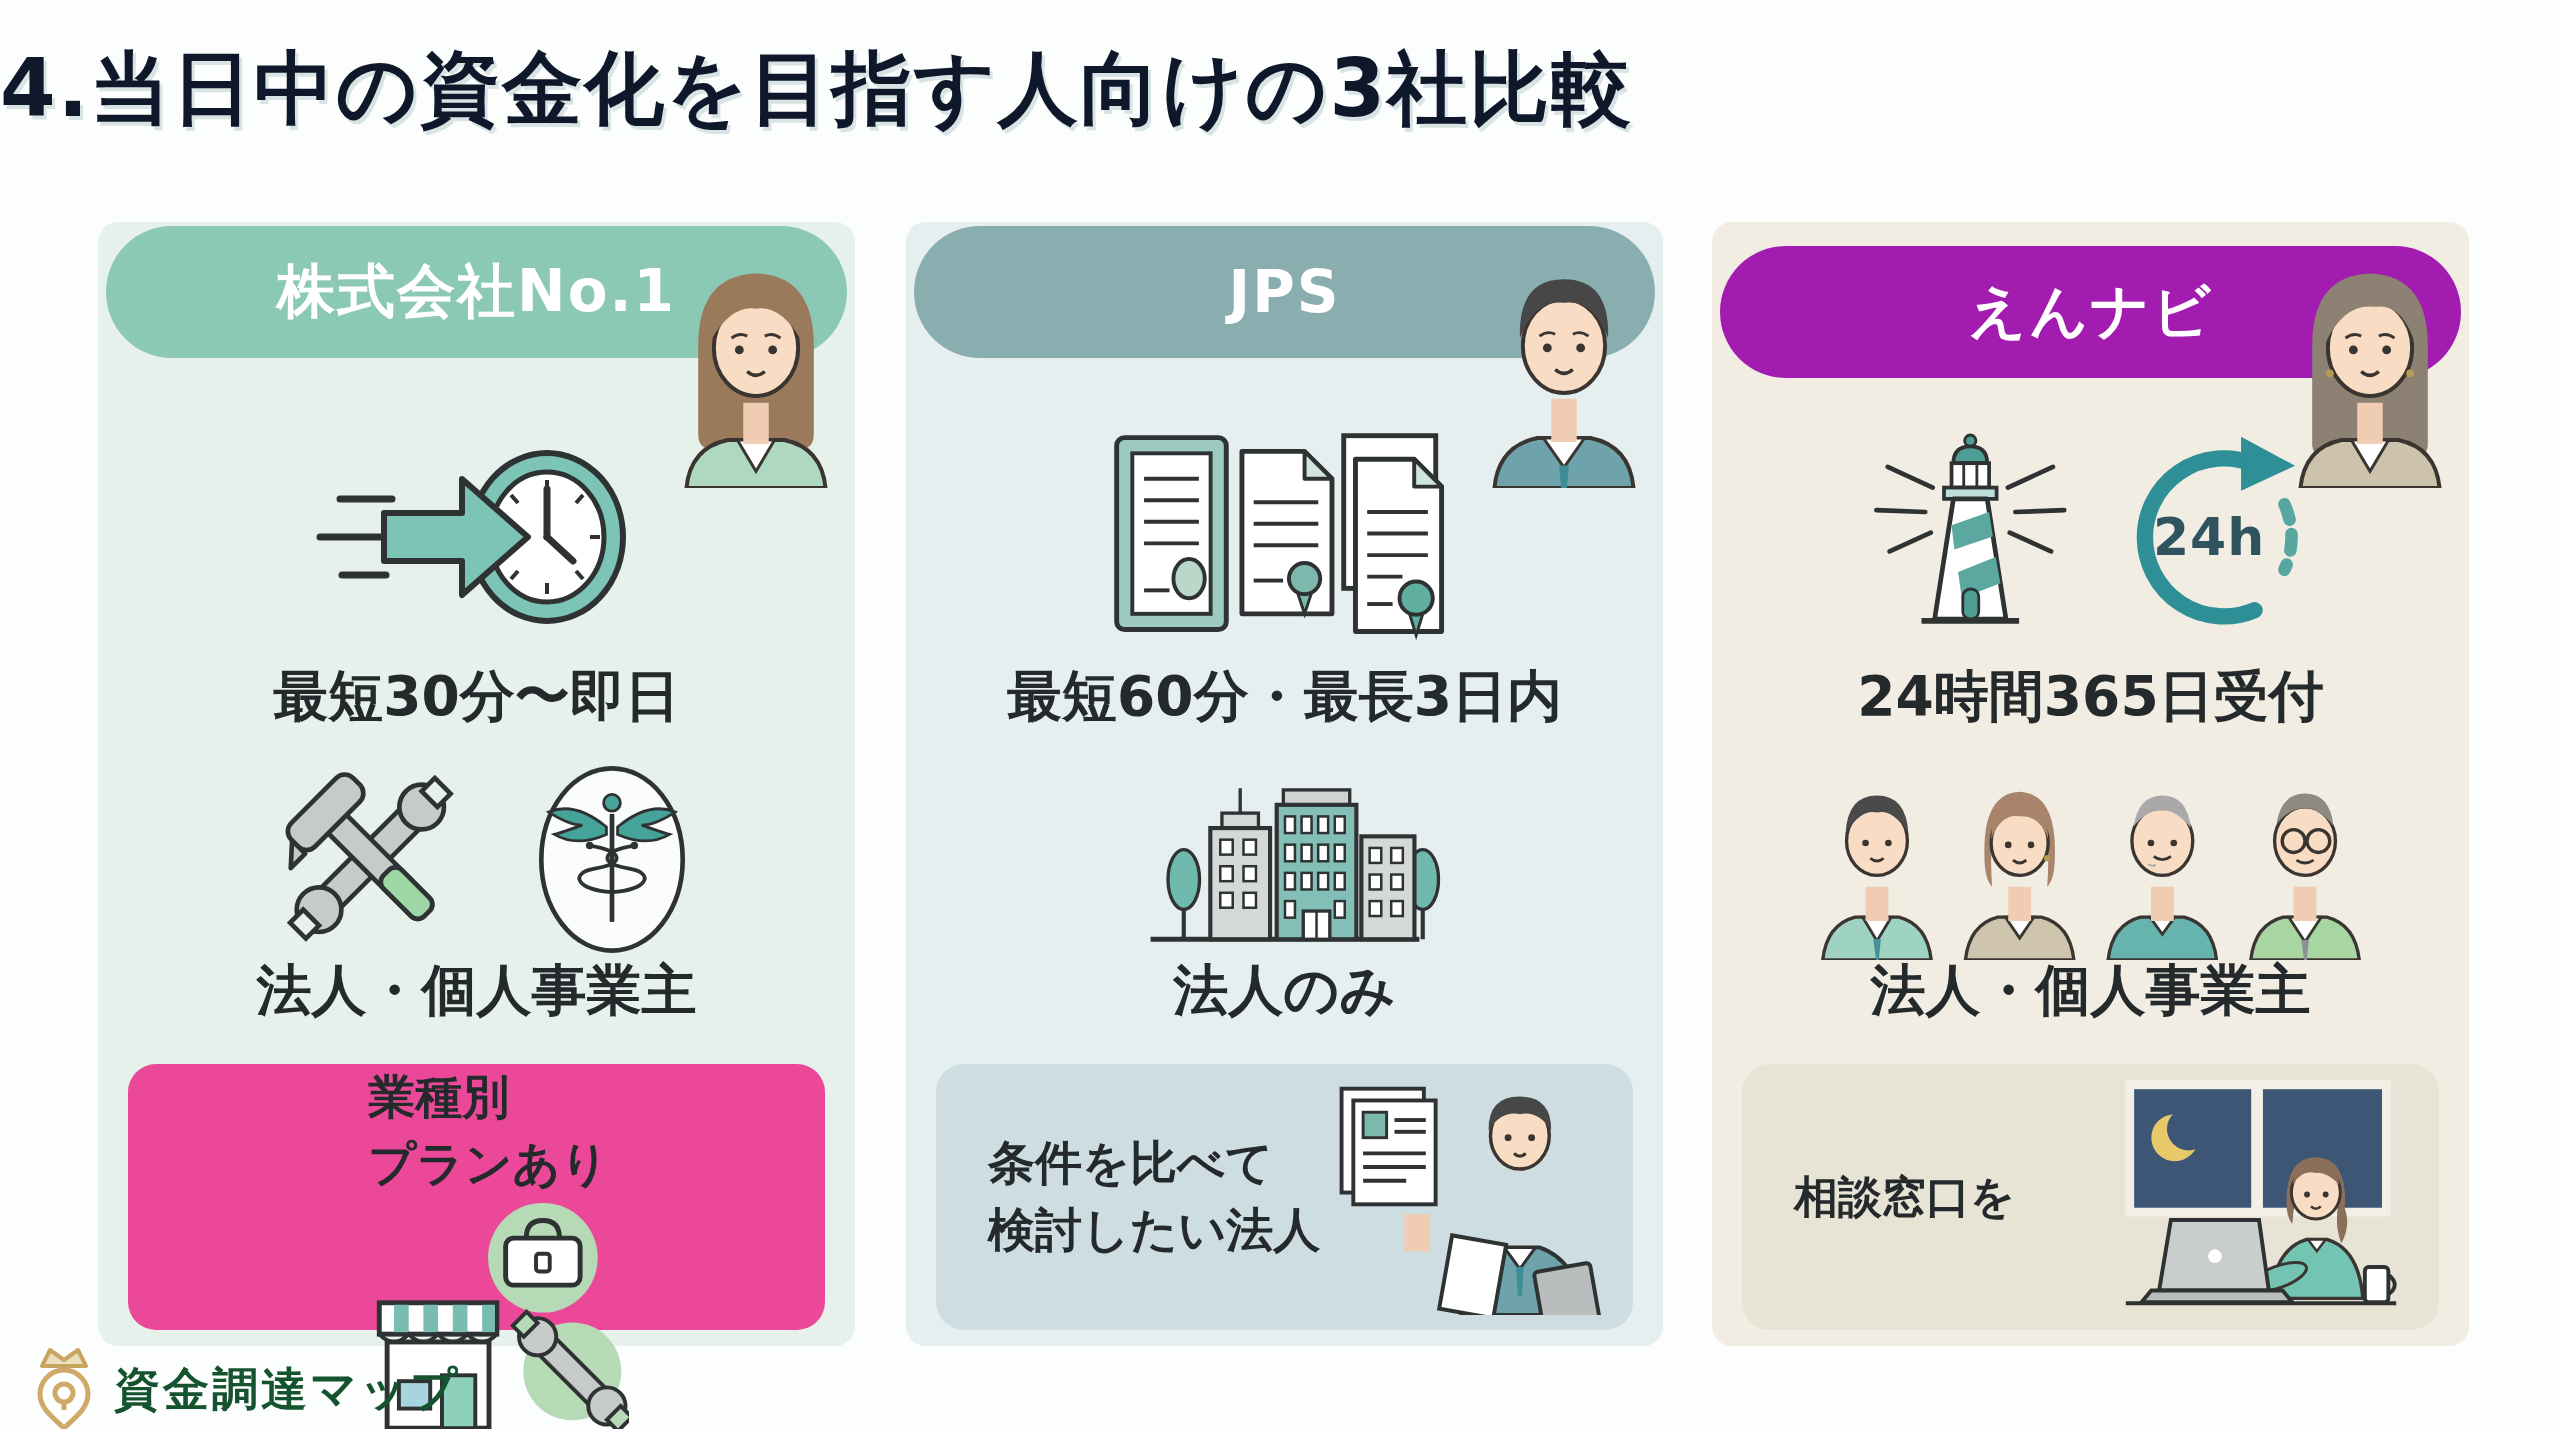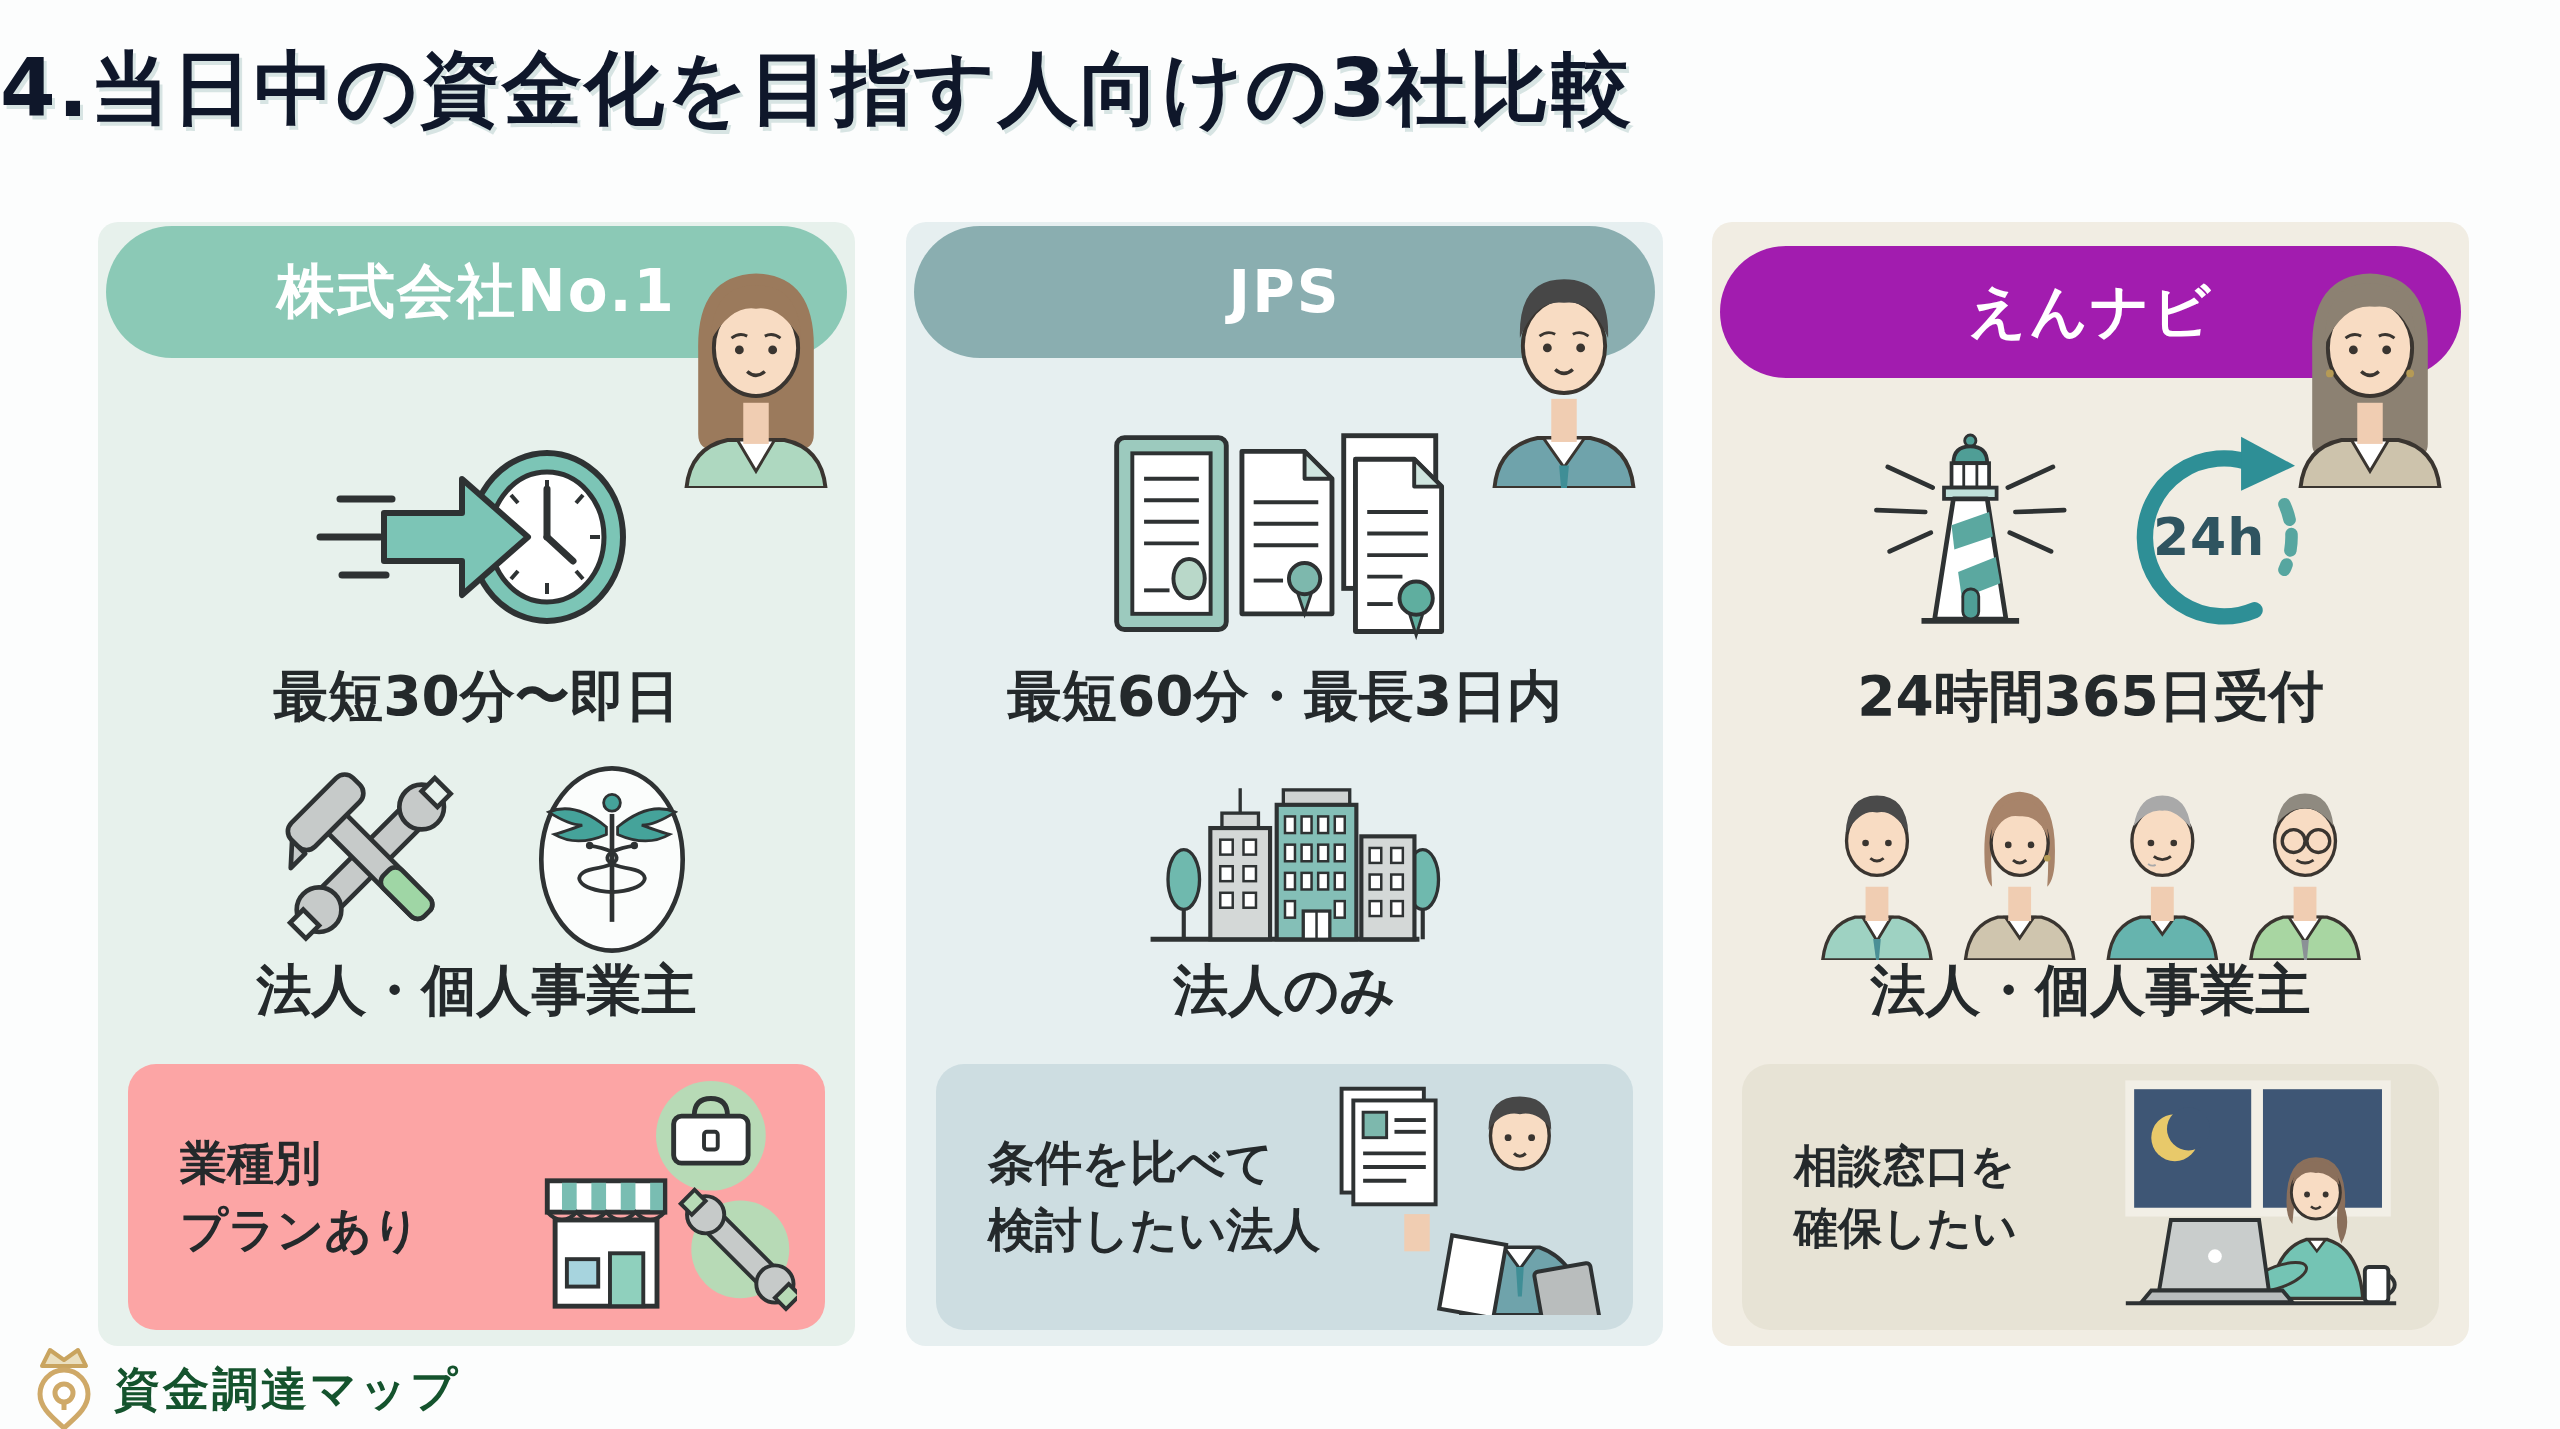--- a/index.html
+++ b/index.html
@@ -52,21 +52,21 @@
   .target-text {
     position:absolute; top:732px; left:0; width:100%;
     text-align:center; font-size:55px; font-weight:700;
   }
   .reco-box {
     position:absolute; left:30px; right:30px; top:842px; height:266px;
     border-radius:28px;
     display:flex; align-items:center; justify-content:space-between;
     padding:0 28px 0 52px;
   }
-  #col-no1    .reco-box { background:#fca5a5; }
+  #col-no1    .reco-box { background:#ec4899;flex-direction:column; }
   #col-jps    .reco-box { background:#cdddе1; background:#cdдde1; background:#cddde1; }
   #col-ennavi .reco-box { background:#e7e3d5; }
   .reco-text { font-size:47px; font-weight:800; line-height:1.42; }
   #col-ennavi .reco-text { font-size:44px; line-height:1.4; }
   .reco-line { display:block; }
   .reco-art { flex:0 0 auto; }
 
   .badge-wrap { position:relative; width:212px; height:212px; }
   .badge-24h {
     position:absolute; top:50%; left:47%; transform:translate(-50%,-50%);
@@ -432,21 +432,20 @@
         <line x1="75" y1="80" x2="77" y2="80" stroke="#3a3530" stroke-width="3.5"></line>
         <path d="M66,100 q9,6 18,0" stroke="#3a3530" stroke-width="3" fill="none"></path>
       </g>
     </svg>
   </div>
   <div class="target-text">法人・個人事業主</div>
 
   <div class="reco-box">
     <div class="reco-text">
       <span class="reco-line">相談窓口を</span>
-      <span class="reco-line">確保したい</span>
     </div>
     <span class="reco-art">
       <svg width="300" height="240" viewBox="0 0 300 245">
         <rect x="16" y="10" width="262" height="130" fill="#3e5675" stroke="#f2efe6" stroke-width="9"></rect>
         <rect x="140" y="10" width="12" height="130" fill="#f2efe6"></rect>
         <circle cx="62" cy="64" r="24" fill="#e8c96a"></circle>
         <circle cx="76" cy="55" r="22" fill="#3e5675"></circle>
         <path d="M176,130 Q176,84 206,84 Q236,84 236,130 Q236,146 228,152 Q230,98 208,94 Q186,96 182,152 Q176,146 176,130 Z" fill="#8a6f5b"></path>
         <path d="M232,128 Q244,150 232,172 Q226,156 228,140 Z" fill="#8a6f5b"></path>
         <ellipse cx="206" cy="120" rx="25" ry="27" fill="#f8dcc3" stroke="#3a3530" stroke-width="3"></ellipse>

